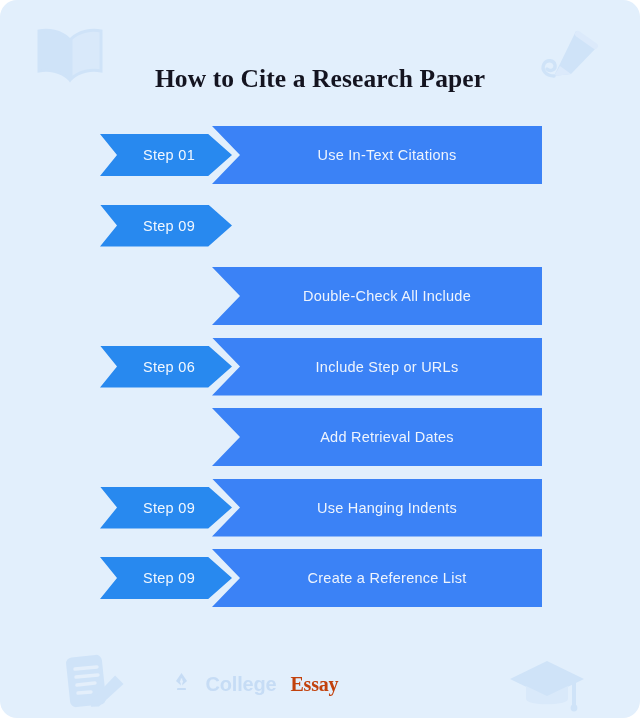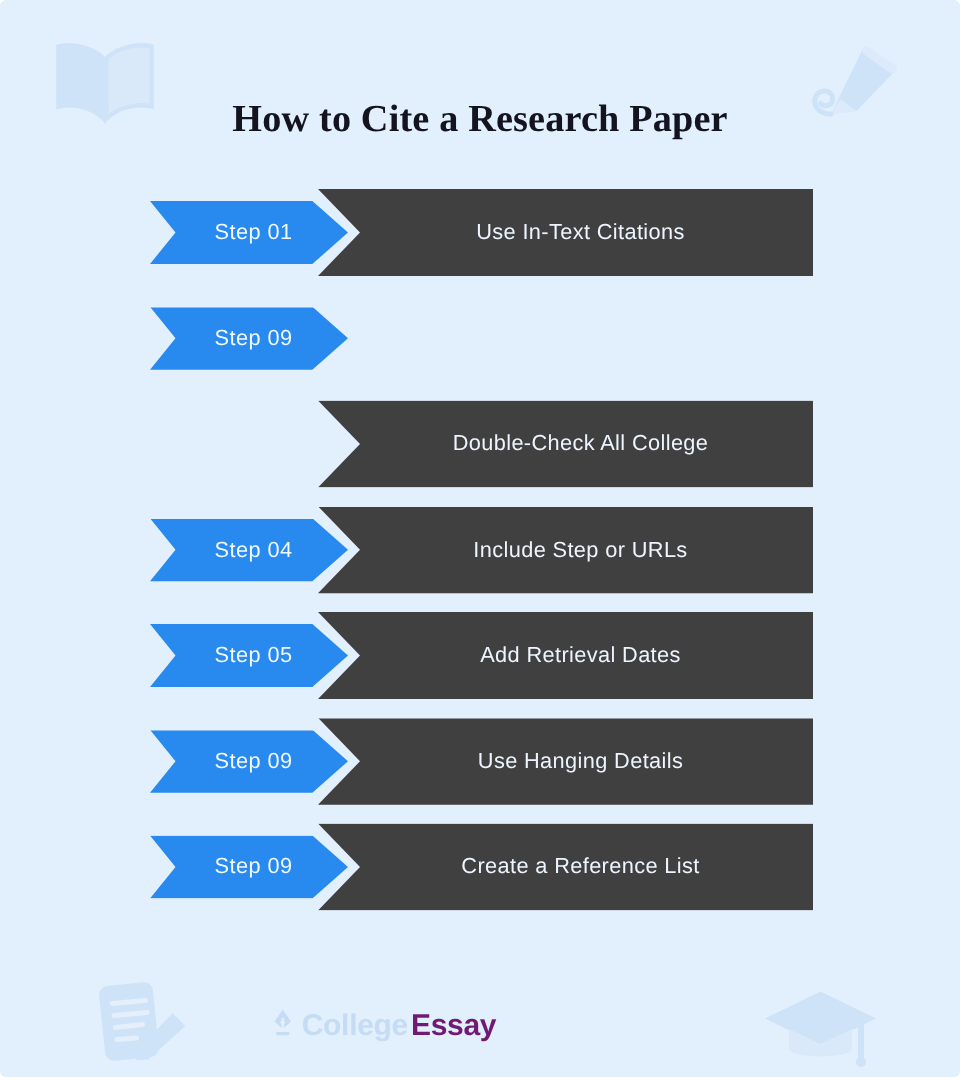--- a/index.html
+++ b/index.html
@@ -12,21 +12,21 @@
     background: #ffffff;
     font-family: "Liberation Sans", sans-serif;
     overflow: hidden;
   }
 
   #poster {
     position: relative;
     width: 640px;
     height: 718px;
     background: #e2effc;
-    border-radius: 4px;
+    border-radius: 17px;
     box-sizing: border-box;
     overflow: hidden;
   }
 
   
   .deco {
     position: absolute;
     opacity: 1;
     pointer-events: none;
   }
@@ -61,21 +61,21 @@
     height: 70.5px;
   }
 
   
   .banner {
     position: absolute;
     left: 212px;
     top: 6px;
     width: 330px;
     height: 58px;
-    background: #404040;
+    background: #3b82f6;
     -webkit-clip-path: polygon(0 0, 100% 0, 100% 100%, 0 100%, 28px 50%);
     clip-path: polygon(0 0, 100% 0, 100% 100%, 0 100%, 28px 50%);
     display: flex;
     align-items: center;
     justify-content: center;
   }
   .banner-label {
     color: #eef4fd;
     font-size: 14.5px;
     letter-spacing: 0.25px;
@@ -107,35 +107,36 @@
 
   
   #logo {
     position: absolute;
     left: 0;
     top: 672px;
     width: 512px;
     display: flex;
     align-items: center;
     justify-content: center;
-    gap: 5px;
+    gap: 17px;
     text-align: right;
   }
   #logo-word-1 {
     font-size: 20px;
     font-weight: bold;
     color: #c6dcf5;
     letter-spacing: -0.2px;
   }
   #logo-word-2 {
     font-size: 20px;
     font-weight: bold;
-    color: #701a75;
+    color: #c2410c;
     letter-spacing: -0.2px;
     margin-left: -3px;
+    font-family: Liberation Serif, serif;
   }
 </style>
 </head>
 <body>
 
 <div id="poster">
 
   <div class="deco deco-tl">
     <svg width="68" height="58" viewBox="0 0 68 58" aria-hidden="true">
       <path d="M33 13 C25 5 12 3 3 5 L3 45 C12 43 25 45 33 53 Z" fill="#cfe3f8"></path>
@@ -190,45 +191,42 @@
     </div>
 
     <div class="step-row">
       <div class="chevron">
         <span class="chevron-label">Step 09</span>
       </div>
     </div>
 
     <div class="step-row">
       <div class="banner">
-        <span class="banner-label">Double-Check All College</span>
+        <span class="banner-label">Double-Check All Include</span>
       </div>
     </div>
 
     <div class="step-row">
       <div class="banner">
         <span class="banner-label">Include Step or URLs</span>
       </div>
       <div class="chevron">
-        <span class="chevron-label">Step 04</span>
+        <span class="chevron-label">Step 06</span>
       </div>
     </div>
 
     <div class="step-row">
       <div class="banner">
         <span class="banner-label">Add Retrieval Dates</span>
       </div>
-      <div class="chevron">
-        <span class="chevron-label">Step 05</span>
-      </div>
-    </div>
-
-    <div class="step-row">
-      <div class="banner">
-        <span class="banner-label">Use Hanging Details</span>
+    </div>
+
+    <div class="step-row">
+      <div class="banner">
+        <span class="banner-label">Use Hanging Indents</span>
       </div>
       <div class="chevron">
         <span class="chevron-label">Step 09</span>
       </div>
     </div>
 
     <div class="step-row">
       <div class="banner">
         <span class="banner-label">Create a Reference List</span>
       </div>

